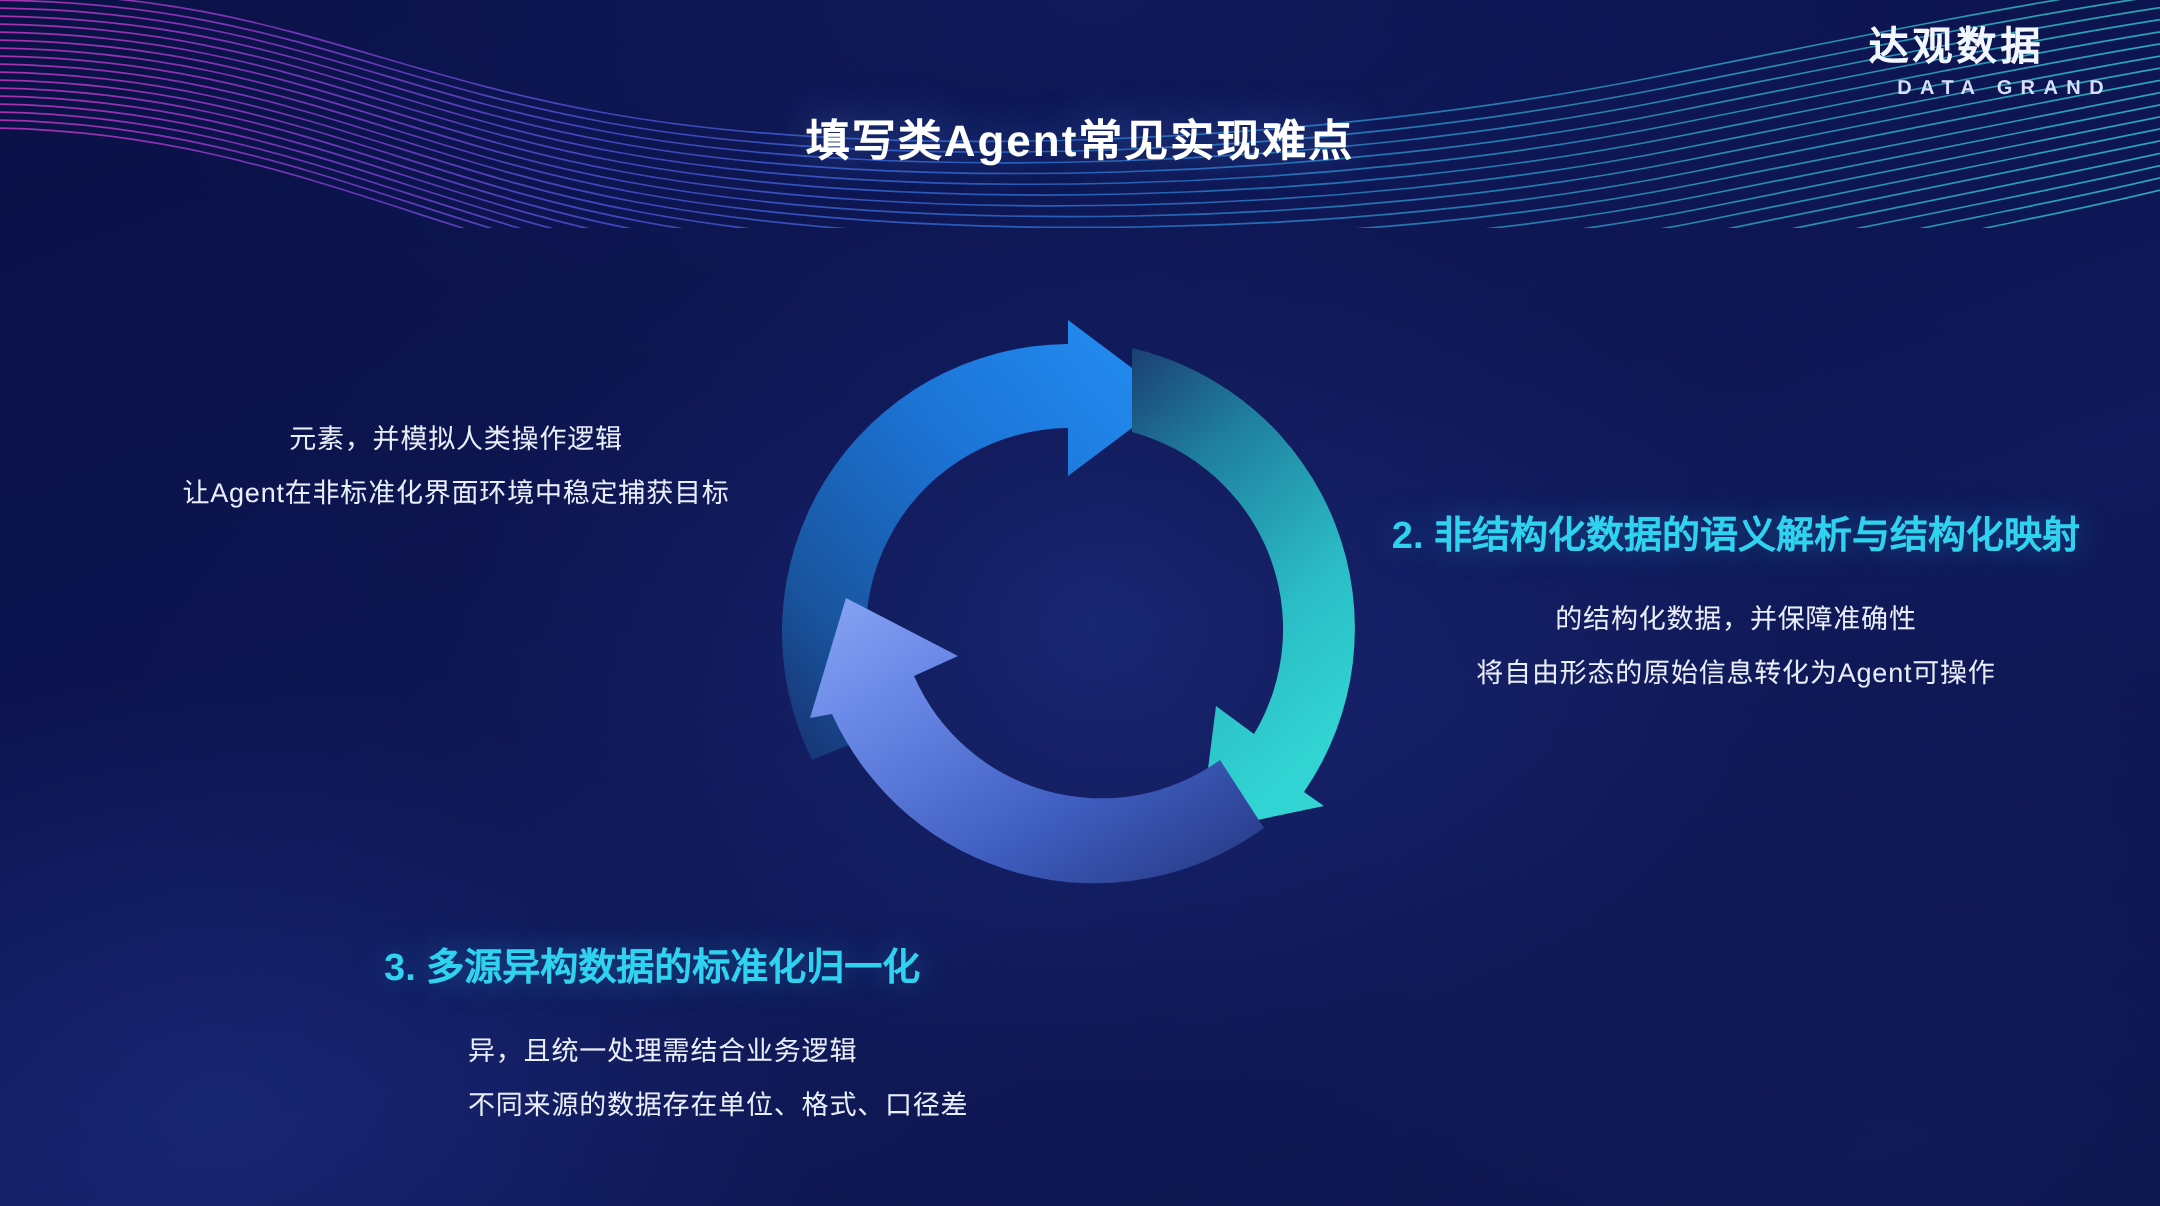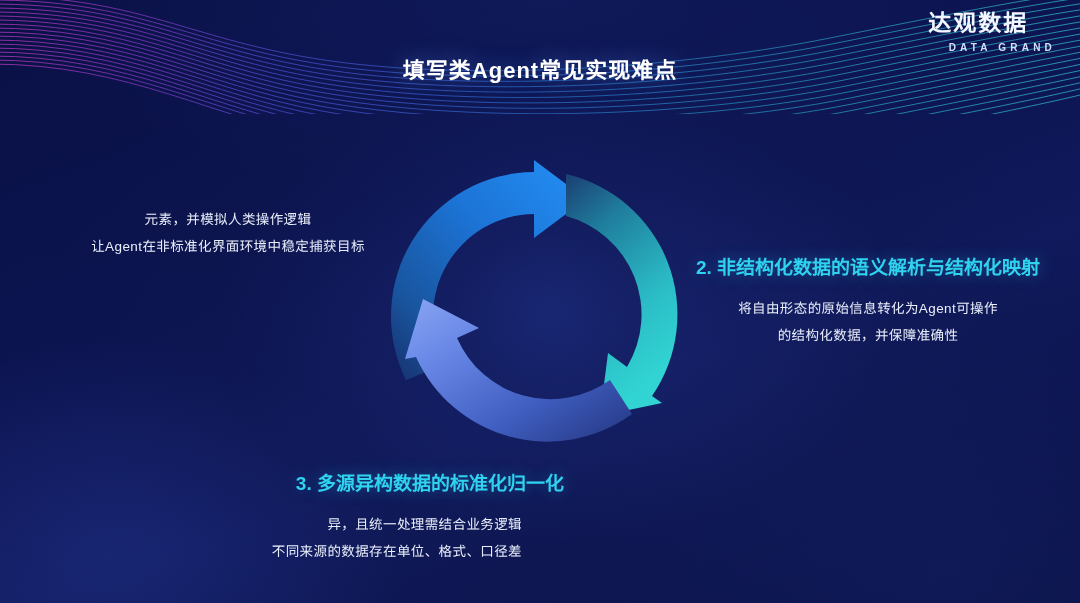--- a/index.html
+++ b/index.html
@@ -31,25 +31,25 @@
   }
 
   
   .logo {
     position: absolute;
     right: 24px; top: 14px;
     text-align: center;
     line-height: 1;
   }
   .logo-cn {
-    font-size: 23px;
+    font-size: 20px;
     font-weight: bold;
     color: #f2f6ff;
     letter-spacing: 2px;
-    font-family: Liberation Mono, monospace;
+    font-family: Liberation Sans, sans-serif;
   }
   .logo-en {
     margin-top: 6px;
     font-size: 10px;
     color: #d6defa;
     letter-spacing: 4.2px;
     font-weight: bold;
     padding-left: 48px;
   }
 
@@ -89,21 +89,21 @@
     letter-spacing: 0.4px;
   }
 
   .block-1 { left: 38px; top: 190px; width: 380px; text-align: center; }
   .block-1 .block-head { text-align: center; }
   .block-1 .block-body { padding: 0 36px; }
 
   .block-2 { left: 668px; top: 252px; width: 400px; text-align: center; }
   .block-2 .block-body { padding: 0 34px; }
 
-  .block-3 { left: 176px; top: 468px; width: 388px; text-align: right; }
+  .block-3 { left: 192px; top: 468px; width: 388px; text-align: left; }
   .block-3 .block-body { padding: 0 42px; }
 
   .body-line { display: block; }
 </style>
 </head>
 <body>
 
 <div class="slide">
 
   <svg class="waves" viewBox="0 0 1080 120" preserveAspectRatio="none">
@@ -215,22 +215,22 @@
   <div class="block block-1">
     <div class="block-body">
       <span class="body-line">元素，并模拟人类操作逻辑</span>
       <span class="body-line">让Agent在非标准化界面环境中稳定捕获目标</span>
     </div>
   </div>
 
   <div class="block block-2">
     <div class="block-head">2. 非结构化数据的语义解析与结构化映射</div>
     <div class="block-body">
+      <span class="body-line">的结构化数据，并保障准确性</span>
       <span class="body-line">将自由形态的原始信息转化为Agent可操作</span>
-      <span class="body-line">的结构化数据，并保障准确性</span>
     </div>
   </div>
 
   <div class="block block-3">
     <div class="block-head">3. 多源异构数据的标准化归一化</div>
     <div class="block-body">
       <span class="body-line">异，且统一处理需结合业务逻辑</span>
       <span class="body-line">不同来源的数据存在单位、格式、口径差</span>
     </div>
   </div>

